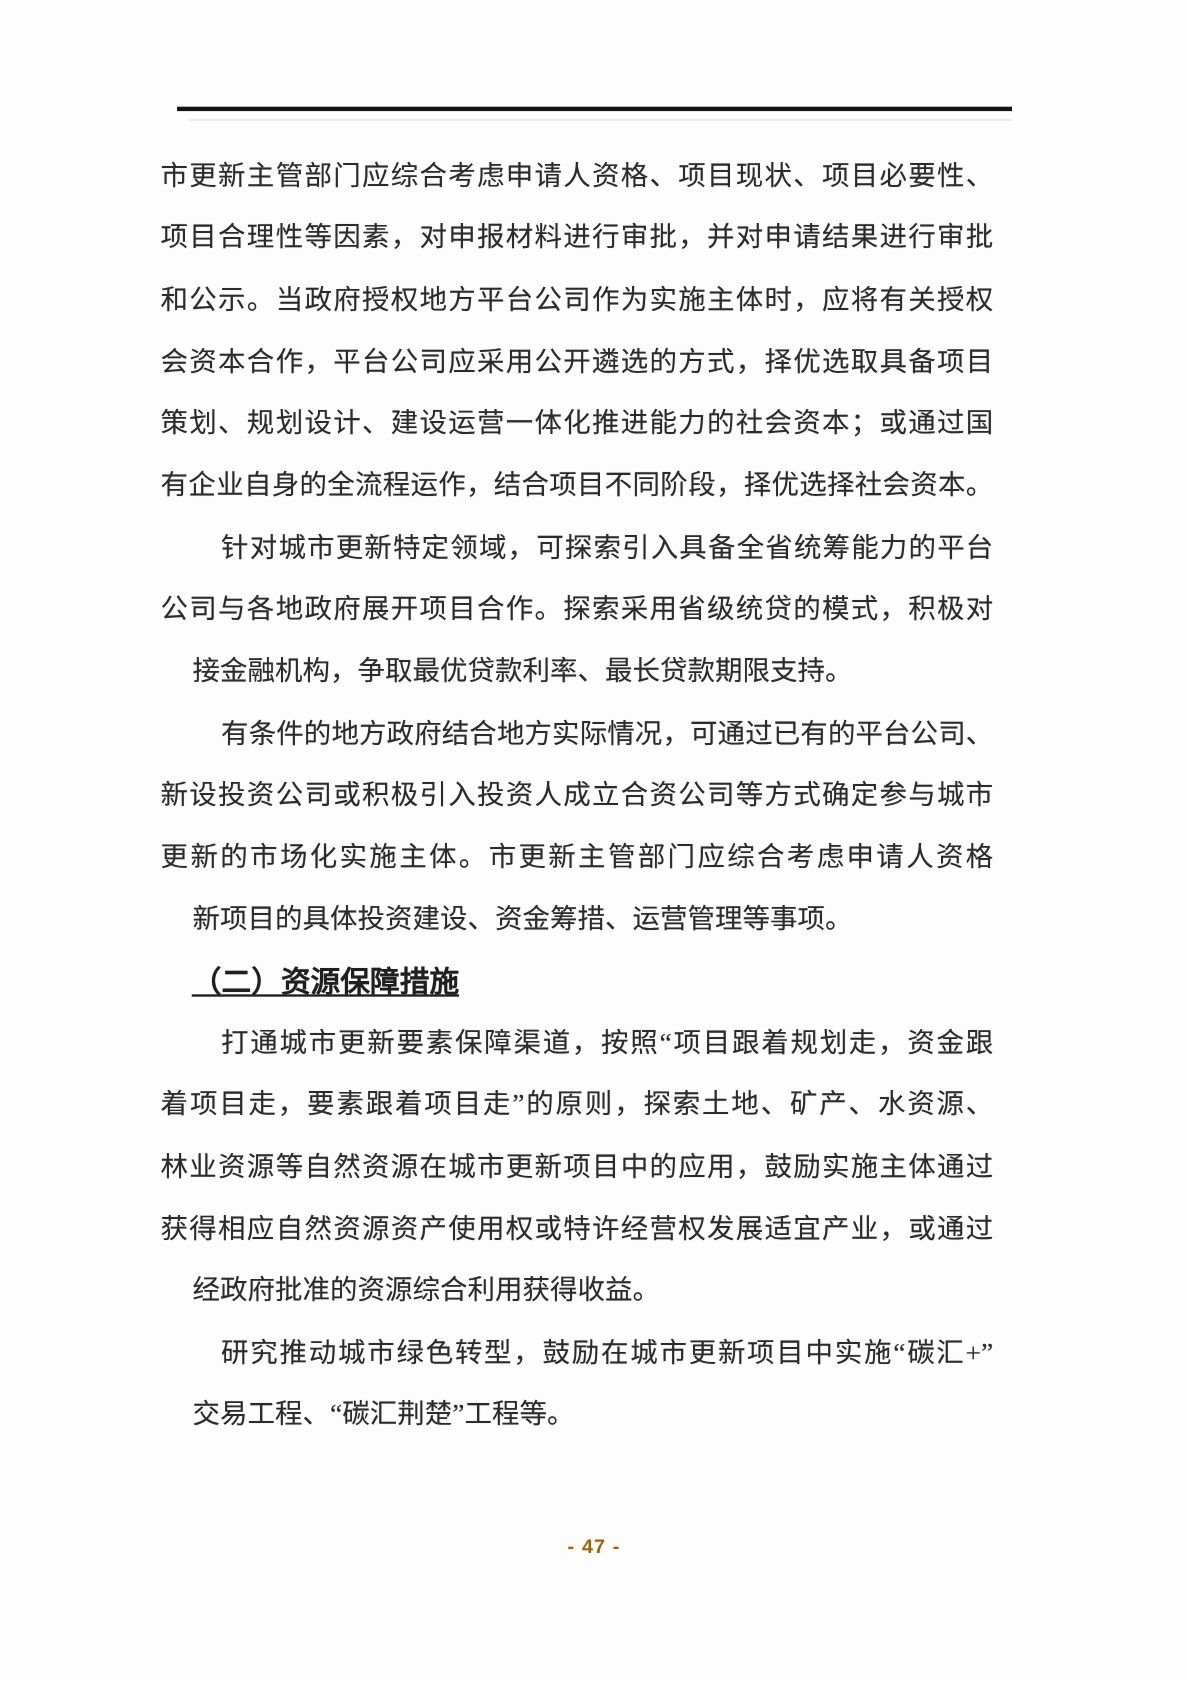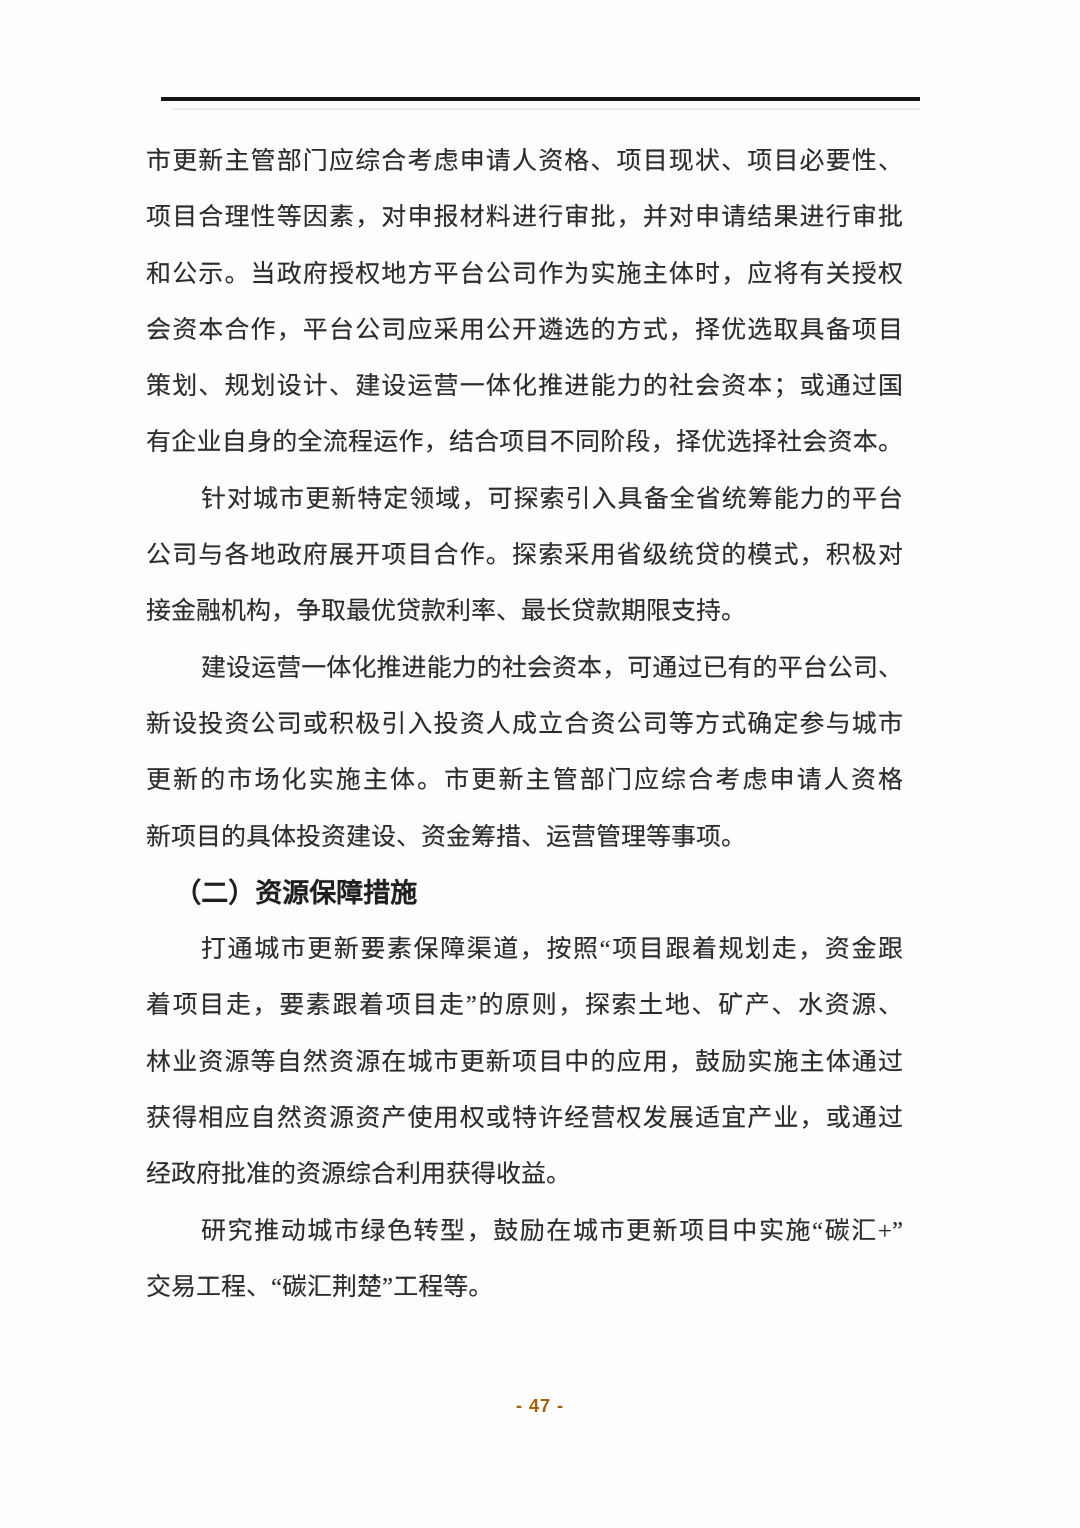--- a/index.html
+++ b/index.html
@@ -45,31 +45,33 @@
     text-shadow: 0 0 1px rgba(70, 70, 70, 0.35);
   }
   .line {
     text-align: justify;
     text-align-last: justify;
     white-space: normal;
   }
   .line.l {
     text-align: center;
     text-align-last: left;
+    margin-left: 29px;
   }
   .line.ind {
     text-indent: 2.2em;
   }
   .line.head {
     font-weight: 700;
     font-size: 27px;
     text-align: left;
     text-align-last: left;
     text-indent: 1.05em;
     color: #1f1f1f;
+    text-decoration: underline;
   }
   .page-number {
     position: absolute;
     top: 1396px;
     left: 0;
     width: 100%;
     text-align: center;
     font-family: "Liberation Sans", "DejaVu Sans", sans-serif;
     font-size: 18px;
     font-weight: 600;
@@ -87,21 +89,21 @@
   <div class="content">
       <div class="line j">市更新主管部门应综合考虑申请人资格、项目现状、项目必要性、</div>
       <div class="line j">项目合理性等因素，对申报材料进行审批，并对申请结果进行审批</div>
       <div class="line j">和公示。当政府授权地方平台公司作为实施主体时，应将有关授权</div>
       <div class="line j">会资本合作，平台公司应采用公开遴选的方式，择优选取具备项目</div>
       <div class="line j">策划、规划设计、建设运营一体化推进能力的社会资本；或通过国</div>
       <div class="line j">有企业自身的全流程运作，结合项目不同阶段，择优选择社会资本。</div>
       <div class="line j ind">针对城市更新特定领域，可探索引入具备全省统筹能力的平台</div>
       <div class="line j">公司与各地政府展开项目合作。探索采用省级统贷的模式，积极对</div>
       <div class="line l">接金融机构，争取最优贷款利率、最长贷款期限支持。</div>
-      <div class="line j ind">建设运营一体化推进能力的社会资本，可通过已有的平台公司、</div>
+      <div class="line j ind">有条件的地方政府结合地方实际情况，可通过已有的平台公司、</div>
       <div class="line j">新设投资公司或积极引入投资人成立合资公司等方式确定参与城市</div>
       <div class="line j">更新的市场化实施主体。市更新主管部门应综合考虑申请人资格</div>
       <div class="line l">新项目的具体投资建设、资金筹措、运营管理等事项。</div>
       <div class="line head">（二）资源保障措施</div>
       <div class="line j ind">打通城市更新要素保障渠道，按照“项目跟着规划走，资金跟</div>
       <div class="line j">着项目走，要素跟着项目走”的原则，探索土地、矿产、水资源、</div>
       <div class="line j">林业资源等自然资源在城市更新项目中的应用，鼓励实施主体通过</div>
       <div class="line j">获得相应自然资源资产使用权或特许经营权发展适宜产业，或通过</div>
       <div class="line l">经政府批准的资源综合利用获得收益。</div>
       <div class="line j ind">研究推动城市绿色转型，鼓励在城市更新项目中实施“碳汇+”</div>

